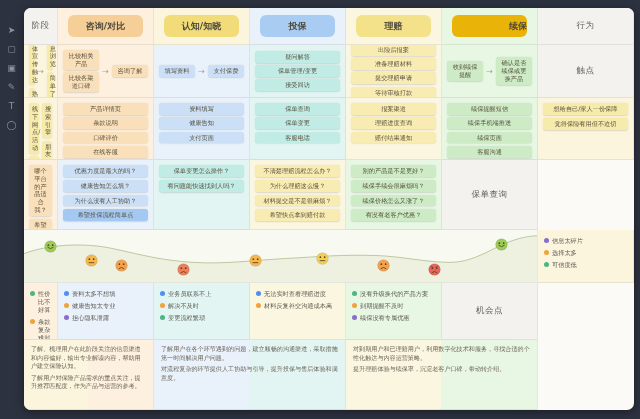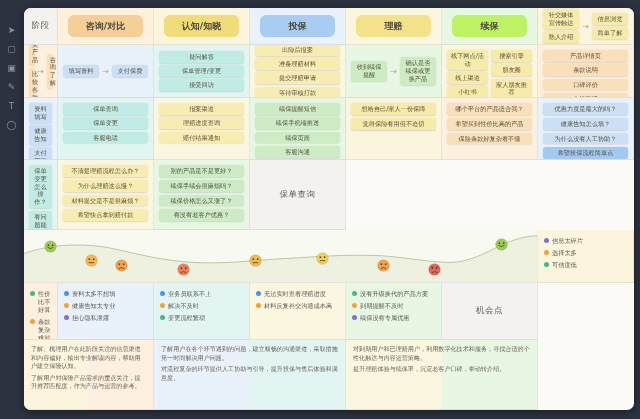--- a/index.html
+++ b/index.html
@@ -61,23 +61,26 @@
         <div class="pill" style="background: rgb(169, 204, 242);">
           <span>投保</span>
         </div>
       </div>
       <div class="cell head" style="background: rgb(251, 246, 224); justify-content: center;">
         <div class="pill" style="background: rgb(243, 226, 137);">
           <span>理赔</span>
         </div>
       </div>
       <div class="cell head" style="background: rgb(232, 246, 228);">
-        <div class="pill" style="background: #bef264;">
+        <div class="pill" style="background: #eab308; justify-content: flex-end;">
           <span>续保</span>
         </div>
+      </div>
+      <div class="cell rlabel">
+        <span class="rl-main">行为</span>
       </div>
       <div class="cell flexrow" style="background: rgb(251, 245, 221);">
         <div class="stack">
           <div class="note" style="background: rgb(247, 235, 171);"><span>营销广告</span></div>
           <div class="note" style="background: rgb(247, 235, 171);"><span>社交媒体宣传触达</span></div>
           <div class="note" style="background: rgb(247, 235, 171);"><span>熟人介绍</span></div>
           <div class="note" style="background: rgb(247, 235, 171);"><span>生活场景</span></div>
         </div>
         <span class="arrow">→</span>
         <div class="stack">
@@ -120,20 +123,23 @@
         </div>
       </div>
       <div class="cell flexrow" style="background: rgb(232, 246, 228);">
         <div class="stack">
           <div class="note" style="background: rgb(205, 236, 198);"><span>收到续保提醒</span></div>
         </div>
         <span class="arrow">→</span>
         <div class="stack">
           <div class="note" style="background: rgb(205, 236, 198);"><span>确认是否续保或更换产品</span></div>
         </div>
+      </div>
+      <div class="cell rlabel">
+        <span class="rl-main">触点</span>
       </div>
       <div class="cell flexrow top" style="background: rgb(251, 245, 221);">
         <div class="stack">
           <div class="note" style="background: rgb(247, 235, 171);"><span>线下网点/活动</span></div>
           <div class="note" style="background: rgb(247, 235, 171);"><span>线上渠道</span></div>
           <div class="note" style="background: rgb(247, 235, 171);"><span>小红书</span></div>
           <div class="note" style="background: rgb(247, 235, 171);"><span>知乎</span></div>
         </div>
         <div class="stack">
           <div class="note" style="background: rgb(247, 235, 171);"><span>搜索引擎</span></div>

